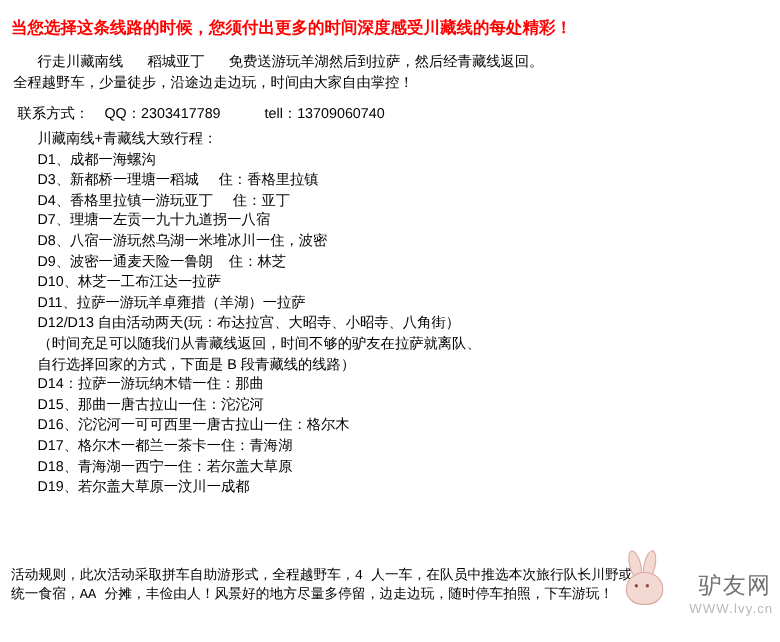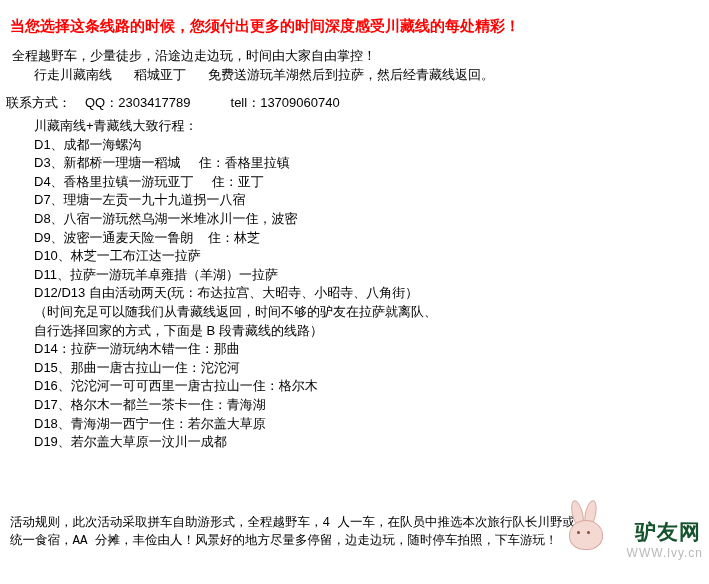--- a/index.html
+++ b/index.html
@@ -45,20 +45,21 @@
     line-height: 18.6px;
     margin-left: 28px;
     white-space: pre;
   }
   .spacer-sm { height: 5px; }
   .spacer-md { height: 9px; }
   .contact {
     color: #000000;
     font-size: 13px;
     line-height: 19px;
+    margin-left: 10px;
   }
   .contact .sp1 { display:inline-block; width: 14px; }
   .contact .sp2 { display:inline-block; width: 40px; }
   .footer-block {
     position: absolute;
     left: 10px;
     top: 514px;
     width: 690px;
   }
   .footer-line {
@@ -83,22 +84,22 @@
     font-size: 12px;
     color: #b9b9b9;
     font-family: "Liberation Sans", sans-serif;
     letter-spacing: 1px;
   }
   .wm-cn {
     position: absolute;
     right: 4px;
     bottom: 16px;
     font-size: 21px;
-    font-weight: bold;
-    color: #14532d;
+    font-weight: normal;
+    color: #737373;
     text-shadow: 1px 1px 0 #ffffff;
     letter-spacing: 1px;
   }
   .wm-bunny {
     position: absolute;
     right: 96px;
     bottom: 12px;
     width: 46px;
     height: 48px;
   }
@@ -132,22 +133,22 @@
   .bunny-eye.l { left: 14px; }
   .bunny-eye.r { left: 24px; }
 </style>
 </head>
 <body>
 
 <div class="page">
 
   <div class="headline">当您选择这条线路的时候，您须付出更多的时间深度感受川藏线的每处精彩！</div>
 
+  <div class="lead"><span>行走川藏南线</span><span class="gap"></span><span>稻城亚丁</span><span class="gap"></span><span>免费送游玩羊湖然后到拉萨，然后经青藏线返回。</span></div>
   <div class="lead" style="margin-left:6px;">全程越野车，少量徒步，沿途边走边玩，时间由大家自由掌控！</div>
-  <div class="lead"><span>行走川藏南线</span><span class="gap"></span><span>稻城亚丁</span><span class="gap"></span><span>免费送游玩羊湖然后到拉萨，然后经青藏线返回。</span></div>
 
   <div class="spacer-md"></div>
 
   <div class="contact"><span>联系方式：</span><span class="sp1"></span><span>QQ：2303417789</span><span class="sp2"></span><span>tell：13709060740</span></div>
 
   <div class="spacer-sm"></div>
 
   <div class="body-line">川藏南线+青藏线大致行程：</div>
 
   <div class="body-line">D1、成都一海螺沟</div>

